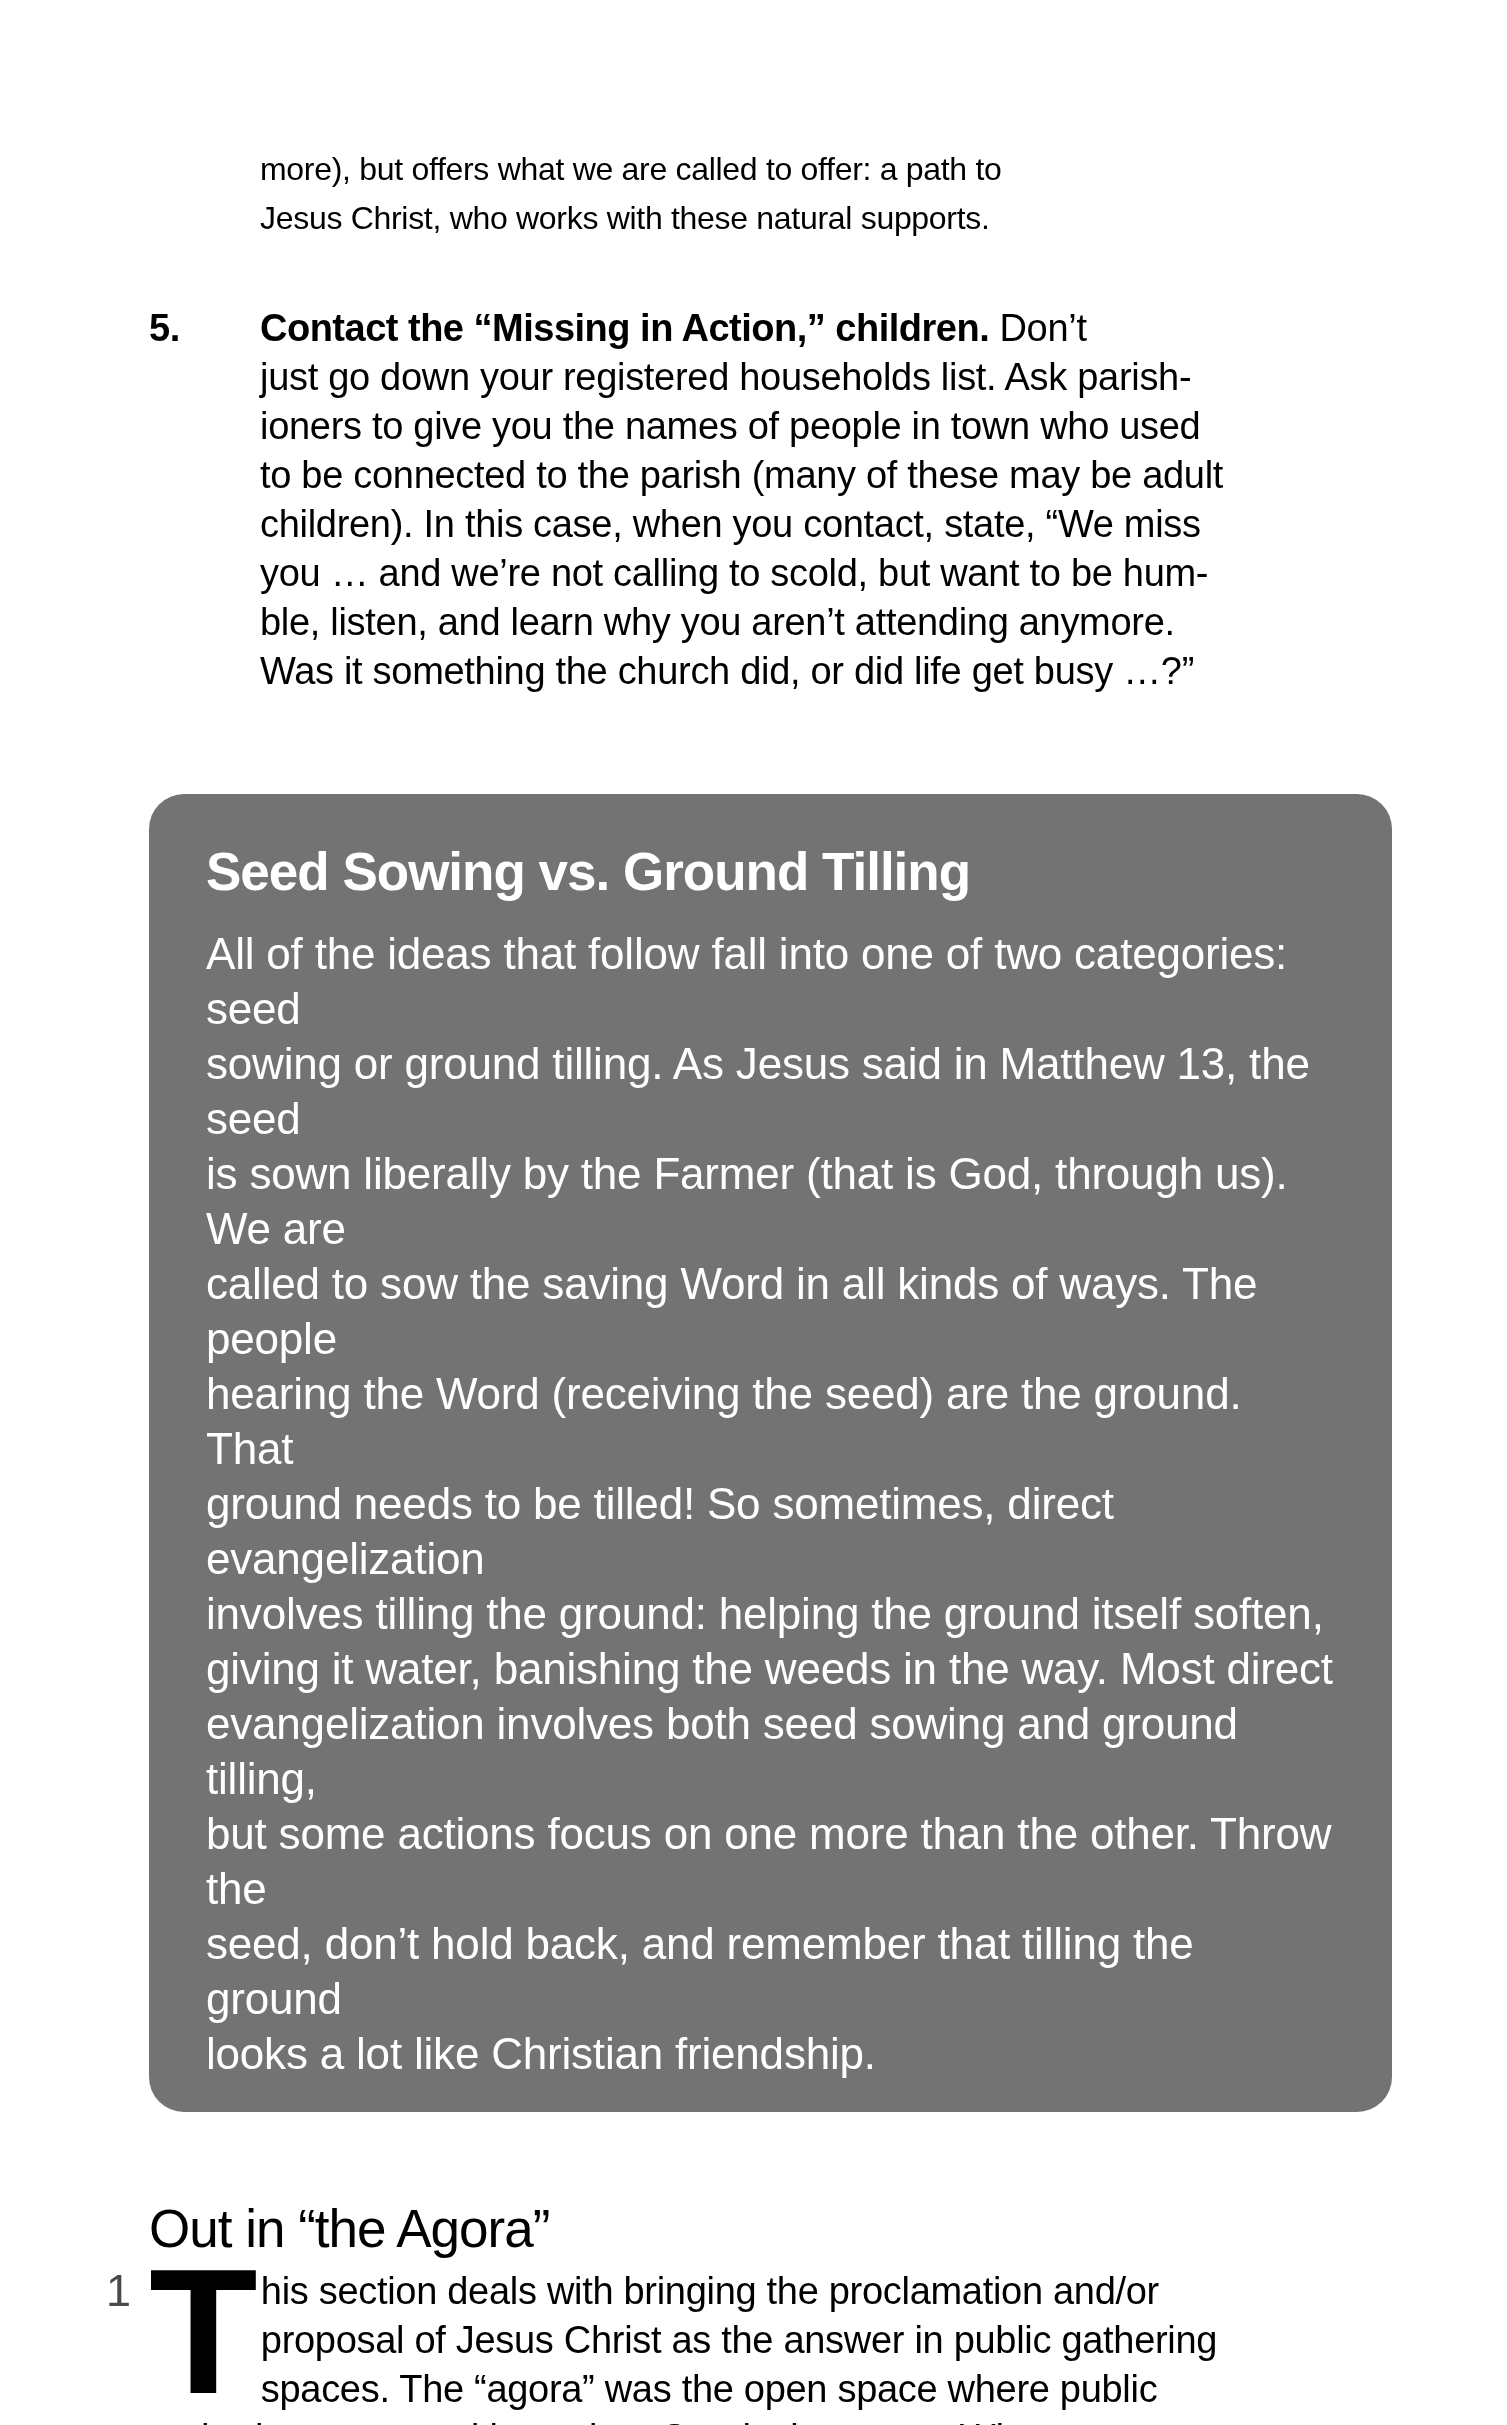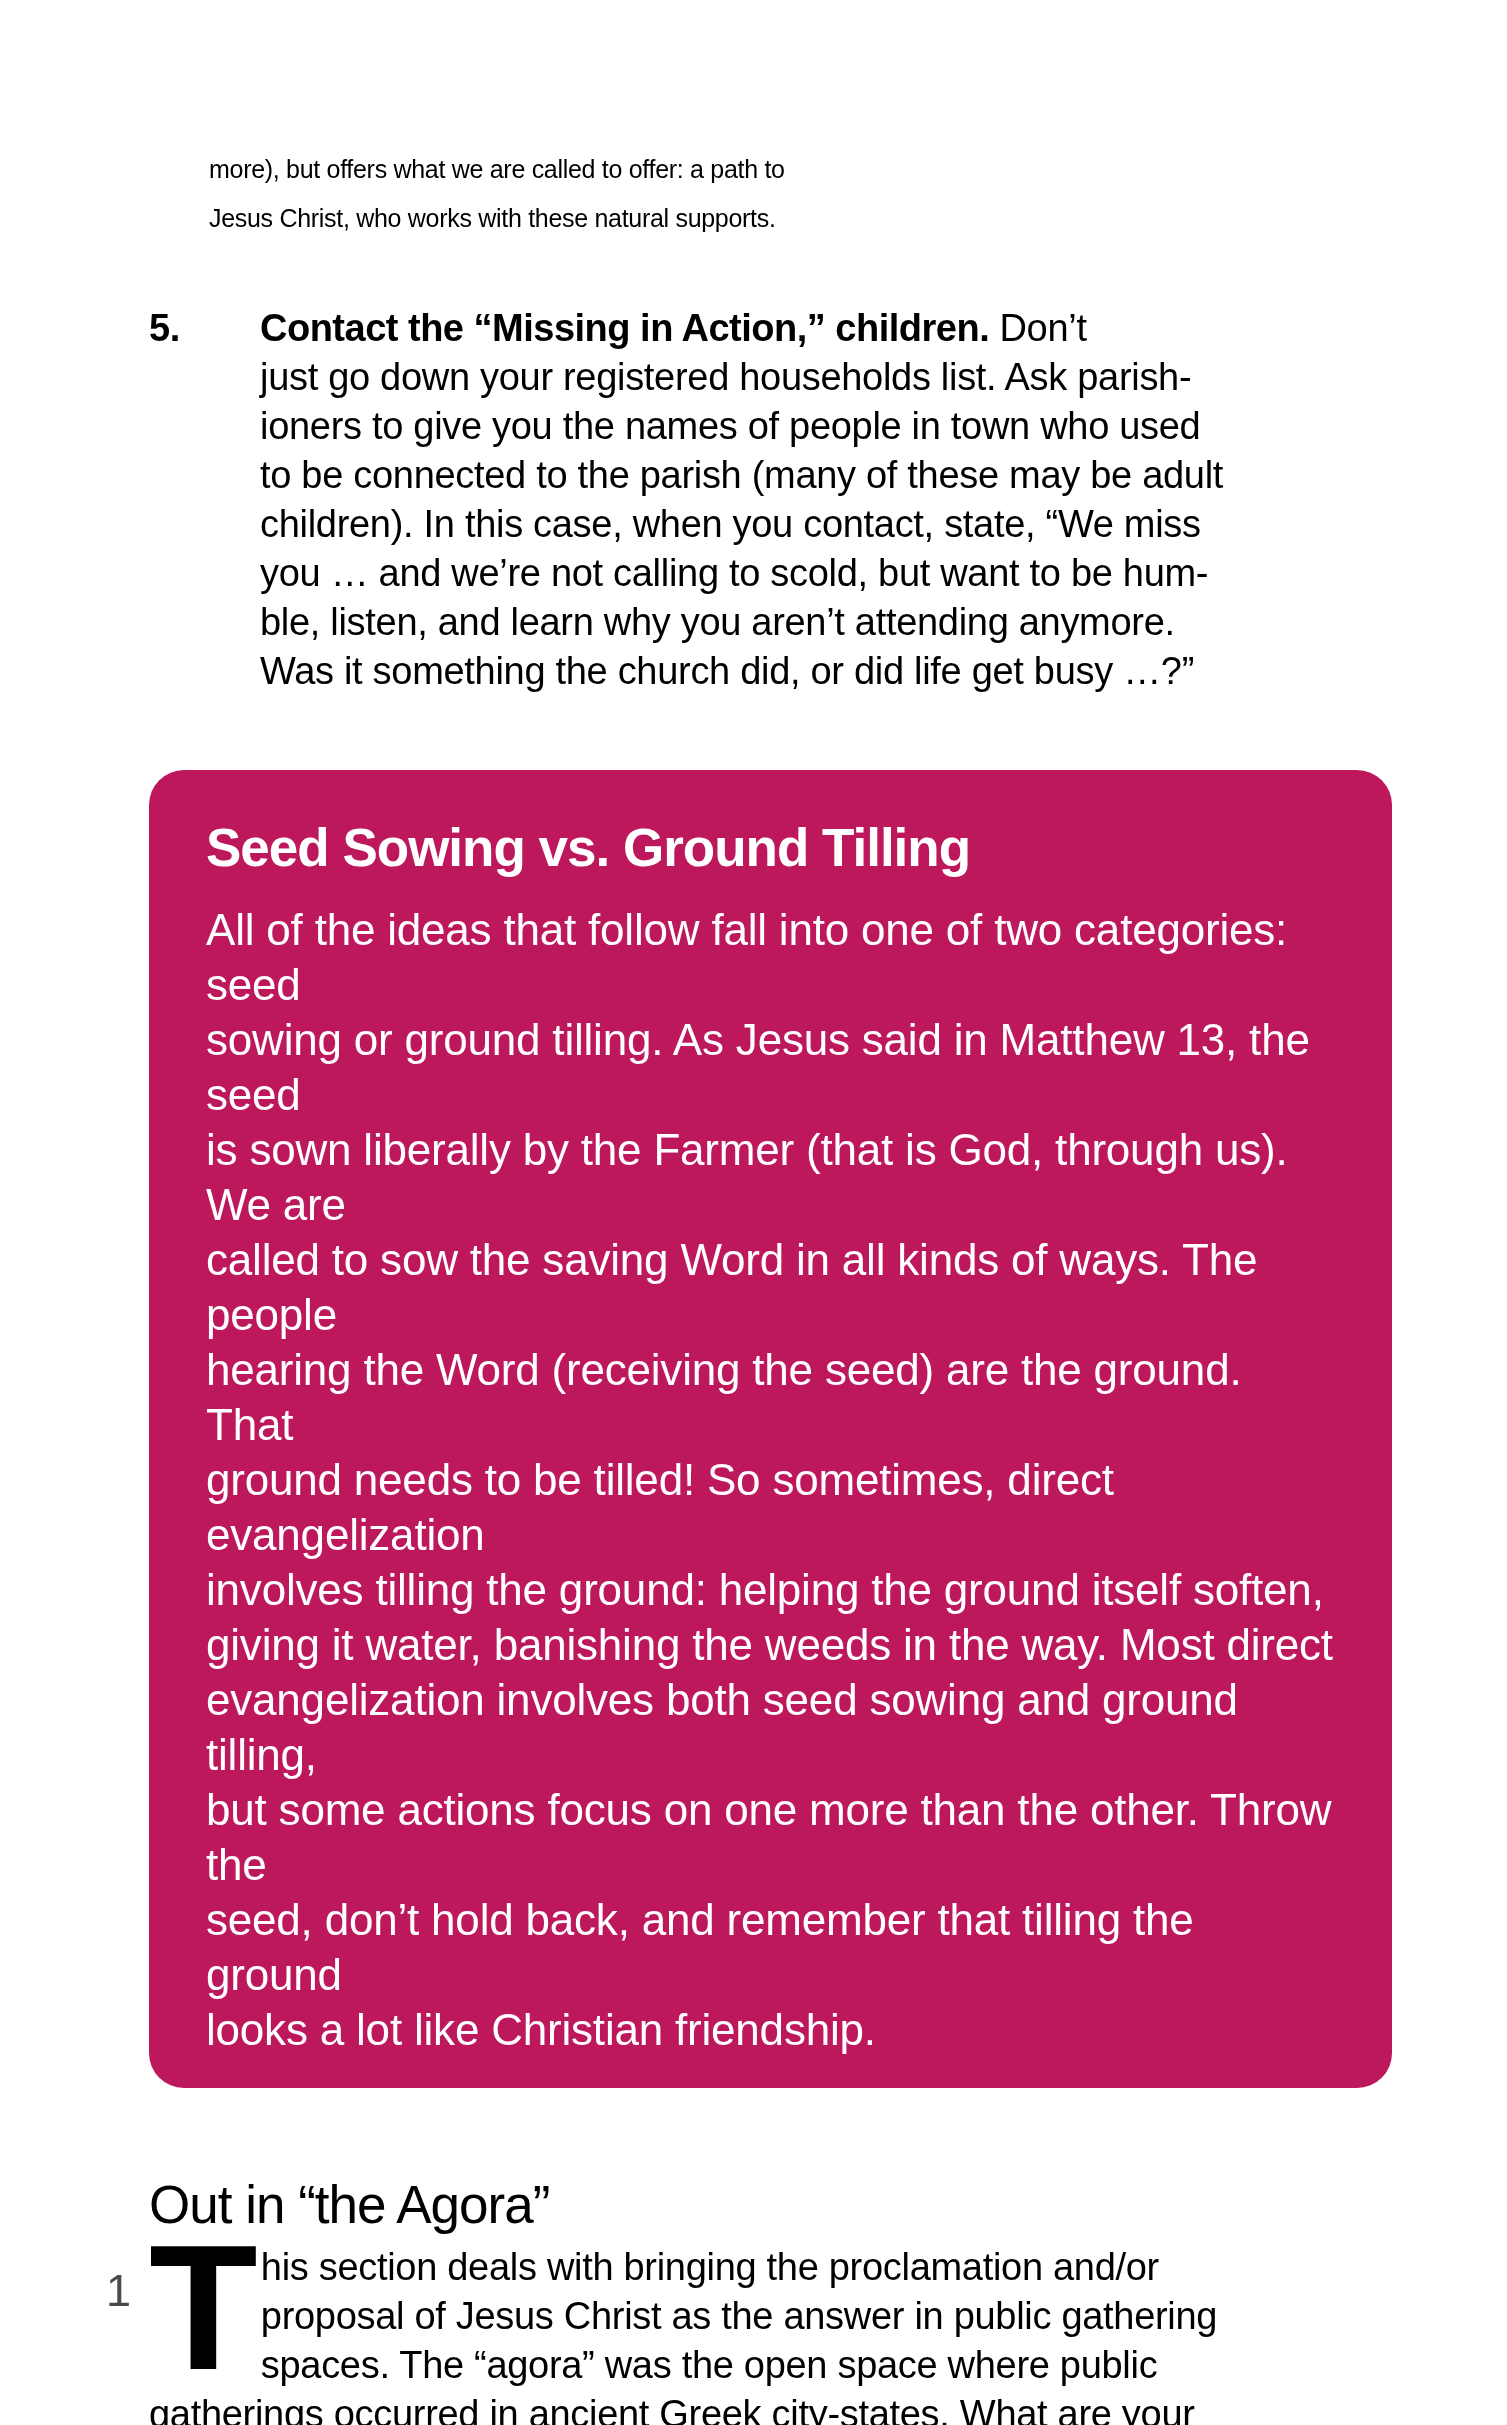--- a/index.html
+++ b/index.html
@@ -12,42 +12,42 @@
   }
   .content {
     position: absolute;
     left: 149px; top: 145px;
     width: 1243px;
   }
   .pre { white-space: pre-line; display: block; }
 
   
   .intro {
-    margin-left: 60px;
-    font-size: 25px; line-height: 49px; letter-spacing: -0.3px;
+    margin-left: 111px;
+    font-size: 32px; line-height: 49px; letter-spacing: -0.3px;
   }
 
   
   .list-item {
     display: flex;
     font-size: 38px; line-height: 49px; letter-spacing: -0.3px;
   }
   .list-item .num {
     flex: 0 0 111px;
     font-weight: 700;
   }
   .list-item .body { flex: 1 1 auto; }
   .list-item .lead { font-weight: 700; letter-spacing: -0.5px; }
   .item-5 { margin-top: 61px; }
   .item-6 { margin-top: 78px; }
 
   
   .callout {
-    margin-top: 74px;
-    background: #be185d;
+    margin-top: 98px;
+    background: #737373;
     border-radius: 35px;
     padding: 47px 57px 31px 57px;
     color: #ffffff;
   }
   .callout-title {
     font-size: 53px; line-height: 61px;
     font-weight: 700; letter-spacing: -1px;
     margin-bottom: 23.5px;
   }
   .callout-body {

